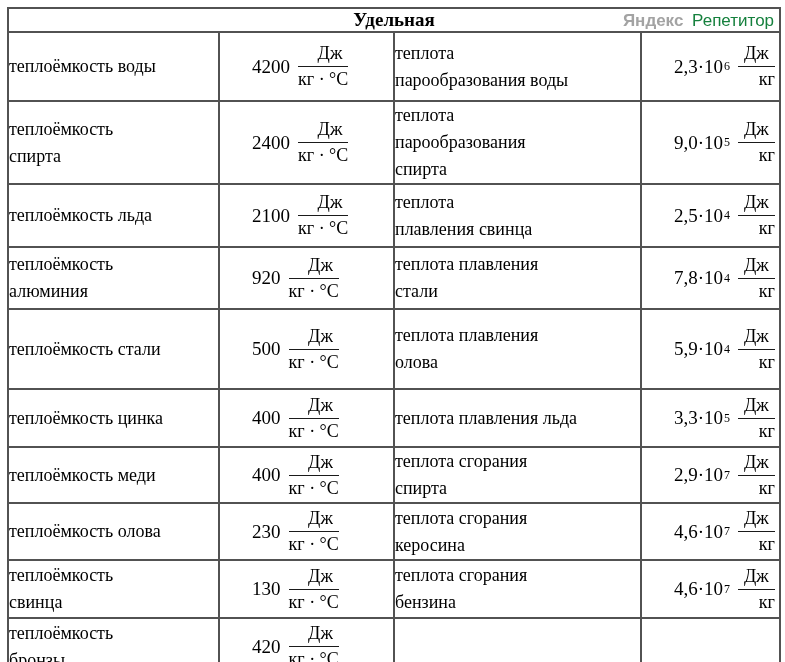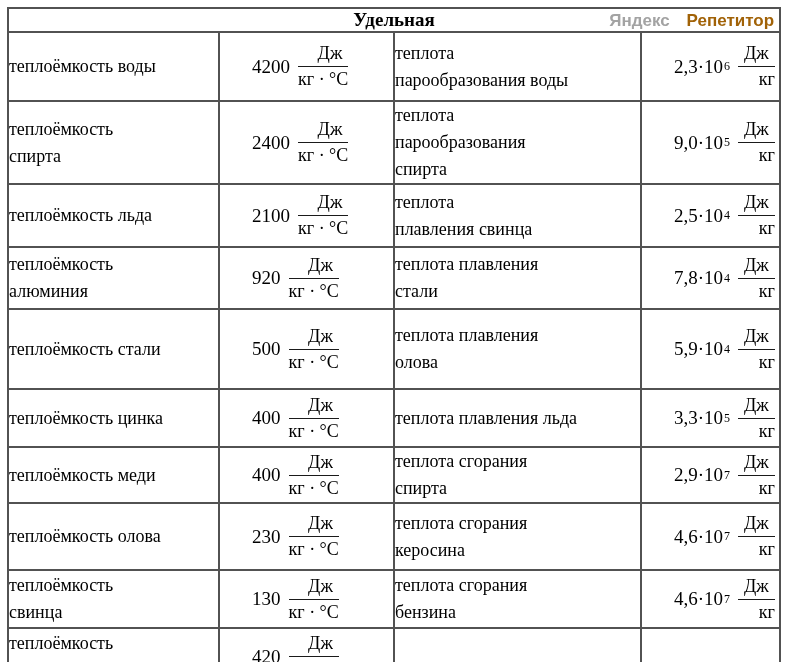--- a/index.html
+++ b/index.html
@@ -33,41 +33,41 @@
   col.c4 { width: 139px; }
 
   thead tr { height: 22px; }
   tbody tr:nth-child(1)  { height: 69px; }
   tbody tr:nth-child(2)  { height: 73px; }
   tbody tr:nth-child(3)  { height: 63px; }
   tbody tr:nth-child(4)  { height: 62px; }
   tbody tr:nth-child(5)  { height: 80px; }
   tbody tr:nth-child(6)  { height: 58px; }
   tbody tr:nth-child(7)  { height: 48px; }
-  tbody tr:nth-child(8)  { height: 67px; }
+  tbody tr:nth-child(8)  { height: 57px; }
   tbody tr:nth-child(9)  { height: 58px; }
   tbody tr:nth-child(10) { height: 57px; }
 
   th.title-cell {
     position: relative;
     text-align: center;
     font-weight: bold;
     font-size: 19px;
   }
   .wm {
     position: absolute;
     right: 5px;
     top: 2px;
     font-family: "Liberation Sans", "DejaVu Sans", sans-serif;
     font-size: 17px;
     white-space: nowrap;
     pointer-events: none;
   }
   .wm .wm1 { color: #a3a3a3; font-weight: 600; }
-  .wm .wm2 { color: #a16207; font-weight: 700; margin-left: 12px; }
+  .wm .wm2 { color: #15803d; font-weight: 400; margin-left: 4px; }
 
   td.c1, td.c3 { padding-left: 9px; padding-right: 6px; }
   .lbl {
     font-size: 18px;
     line-height: 1.5;
     white-space: pre-line;
   }
   td.c2 { padding-left: 8px; }
   td.c4 { padding-left: 5px; }
 

